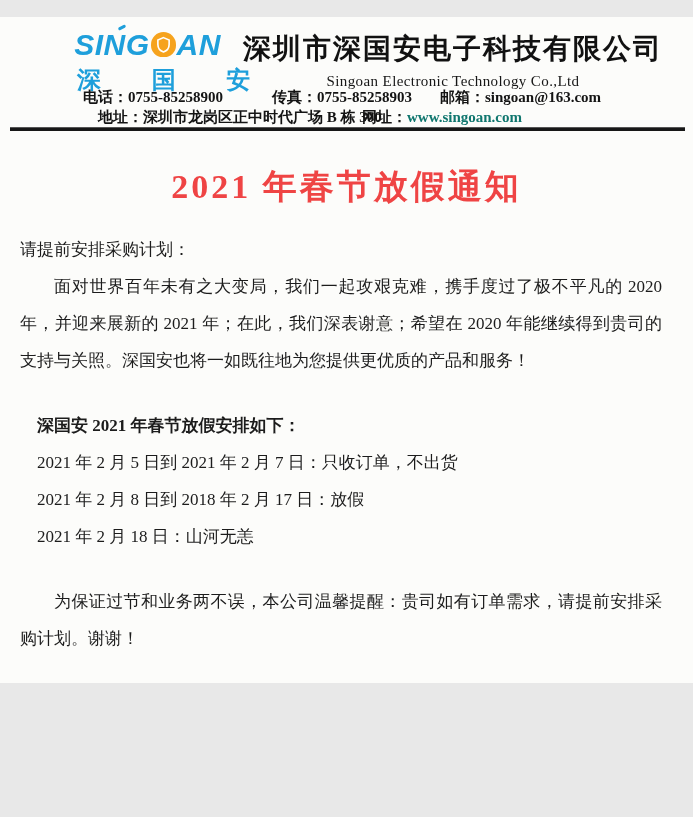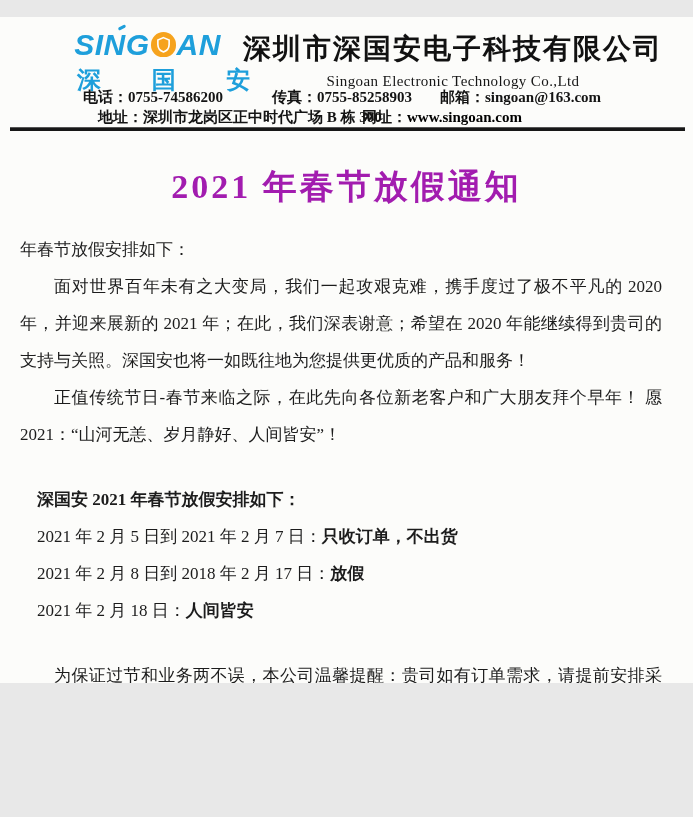--- a/index.html
+++ b/index.html
@@ -81,55 +81,55 @@
     font-weight: 600;
     color: #141414;
     font-family: "Liberation Serif", "DejaVu Serif", serif;
   }
   .contact .lbl { font-weight: 700; }
   #c-phone   { left: 83px;  top: 71px; }
   #c-fax     { left: 272px; top: 71px; text-align: right; }
   #c-email   { left: 440px; top: 71px; }
   #c-address { left: 98px;  top: 91px; }
   #c-web     { left: 362px; top: 91px; }
-  #c-web .val { color: #000000; cursor: pointer; }
+  #c-web .val { color: #0f766e; cursor: pointer; }
 
   .divider {
     position: absolute;
     left: 10px; top: 110px;
     width: 675px; height: 4px;
     background: #171717;
     border-top: 1px solid #555;
   }
 
   
   .doc-title {
     position: absolute;
     top: 147px;
     width: 100%;
     text-align: center;
     font-size: 34px;
     font-weight: 600;
     letter-spacing: 3px;
-    color: #a21caf;
+    color: #ef4444;
   }
 
   
   .body-text {
     position: absolute;
     left: 20px; top: 214px;
     width: 642px;
     font-size: 17px;
     line-height: 37px;
     text-align: justify;
   }
   .para { text-indent: 2em; }
   .schedule-heading { font-weight: 700; margin-top: 28px; margin-left: 17px; }
   .schedule-row { margin-left: 17px; }
-  .schedule-row .status { font-weight: 700; }
+  .schedule-row .status { font-weight: 400; }
   .closing { margin-top: 28px; text-indent: 2em; }
 
   .sig-company { position: absolute; left: 385px; top: 727px; font-size: 17px; letter-spacing: 0.5px; }
   .sig-date    { position: absolute; left: 448px; top: 763px; font-size: 11px; }
 
   
   .seal {
     position: absolute;
     left: 444px; top: 664px;
     width: 160px; height: 160px;
@@ -149,40 +149,39 @@
               <path d="M12 2 L21 6 V13 C21 19 17.5 23 12 25 C6.5 23 3 19 3 13 V6 Z" fill="none" stroke="#ffffff" stroke-width="2.6"></path>
             </svg></span><span>AN</span></div>
       <div class="brand-cn">深 国 安</div>
     </div>
 
     <div class="company-names">
       <div class="company-cn">深圳市深国安电子科技有限公司</div>
       <div class="company-en">Singoan Electronic Technology Co.,Ltd</div>
     </div>
 
-    <div class="contact" id="c-phone"><span class="lbl">电话：</span><span class="val">0755-74586200</span></div>
+    <div class="contact" id="c-phone"><span class="lbl">电话：</span><span class="val">0755-85258900</span></div>
     <div class="contact" id="c-fax"><span class="lbl">传真：</span><span class="val">0755-85258903</span></div>
     <div class="contact" id="c-email"><span class="lbl">邮箱：</span><span class="val">singoan@163.com</span></div>
     <div class="contact" id="c-address"><span class="lbl">地址：</span><span class="val">深圳市龙岗区正中时代广场 B 栋 300</span></div>
     <div class="contact" id="c-web"><span class="lbl">网址：</span><span class="val">www.singoan.com</span></div>
   </div>
 
   <div class="divider"></div>
 
   <div class="doc-title">2021 年春节放假通知</div>
 
   <div class="body-text">
-    <div>年春节放假安排如下：</div>
+    <div>请提前安排采购计划：</div>
     <p class="para">面对世界百年未有之大变局，我们一起攻艰克难，携手度过了极不平凡的 2020 年，并迎来展新的 2021 年；在此，我们深表谢意；希望在 2020 年能继续得到贵司的支持与关照。深国安也将一如既往地为您提供更优质的产品和服务！</p>
-    <p class="para">正值传统节日-春节来临之际，在此先向各位新老客户和广大朋友拜个早年！ 愿 2021：“山河无恙、岁月静好、人间皆安”！</p>
 
     <div class="schedule-heading">深国安 2021 年春节放假安排如下：</div>
     <div class="schedule-row"><span>2021 年 2 月 5 日到 2021 年 2 月 7 日：</span><span class="status">只收订单，不出货</span></div>
     <div class="schedule-row"><span>2021 年 2 月 8 日到 2018 年 2 月 17 日：</span><span class="status">放假</span></div>
-    <div class="schedule-row"><span>2021 年 2 月 18 日：</span><span class="status">人间皆安</span></div>
+    <div class="schedule-row"><span>2021 年 2 月 18 日：</span><span class="status">山河无恙</span></div>
 
     <p class="closing">为保证过节和业务两不误，本公司温馨提醒：贵司如有订单需求，请提前安排采购计划。谢谢！</p>
   </div>
 
   <div class="sig-company">深圳市深国安电子科技有限公司</div>
   <div class="sig-date">2021 年 1 月 25 日</div>
 
   <svg class="seal" viewBox="0 0 200 200">
     <circle cx="100" cy="100" r="90" fill="none" stroke="#c33a2b" stroke-width="7"></circle>
     <polygon points="100,64 107.52,85.64 130.43,86.11 112.17,99.96 118.81,121.89 100,108.8 81.19,121.89 87.83,99.96 69.57,86.11 92.48,85.64" fill="#c33a2b"></polygon>

